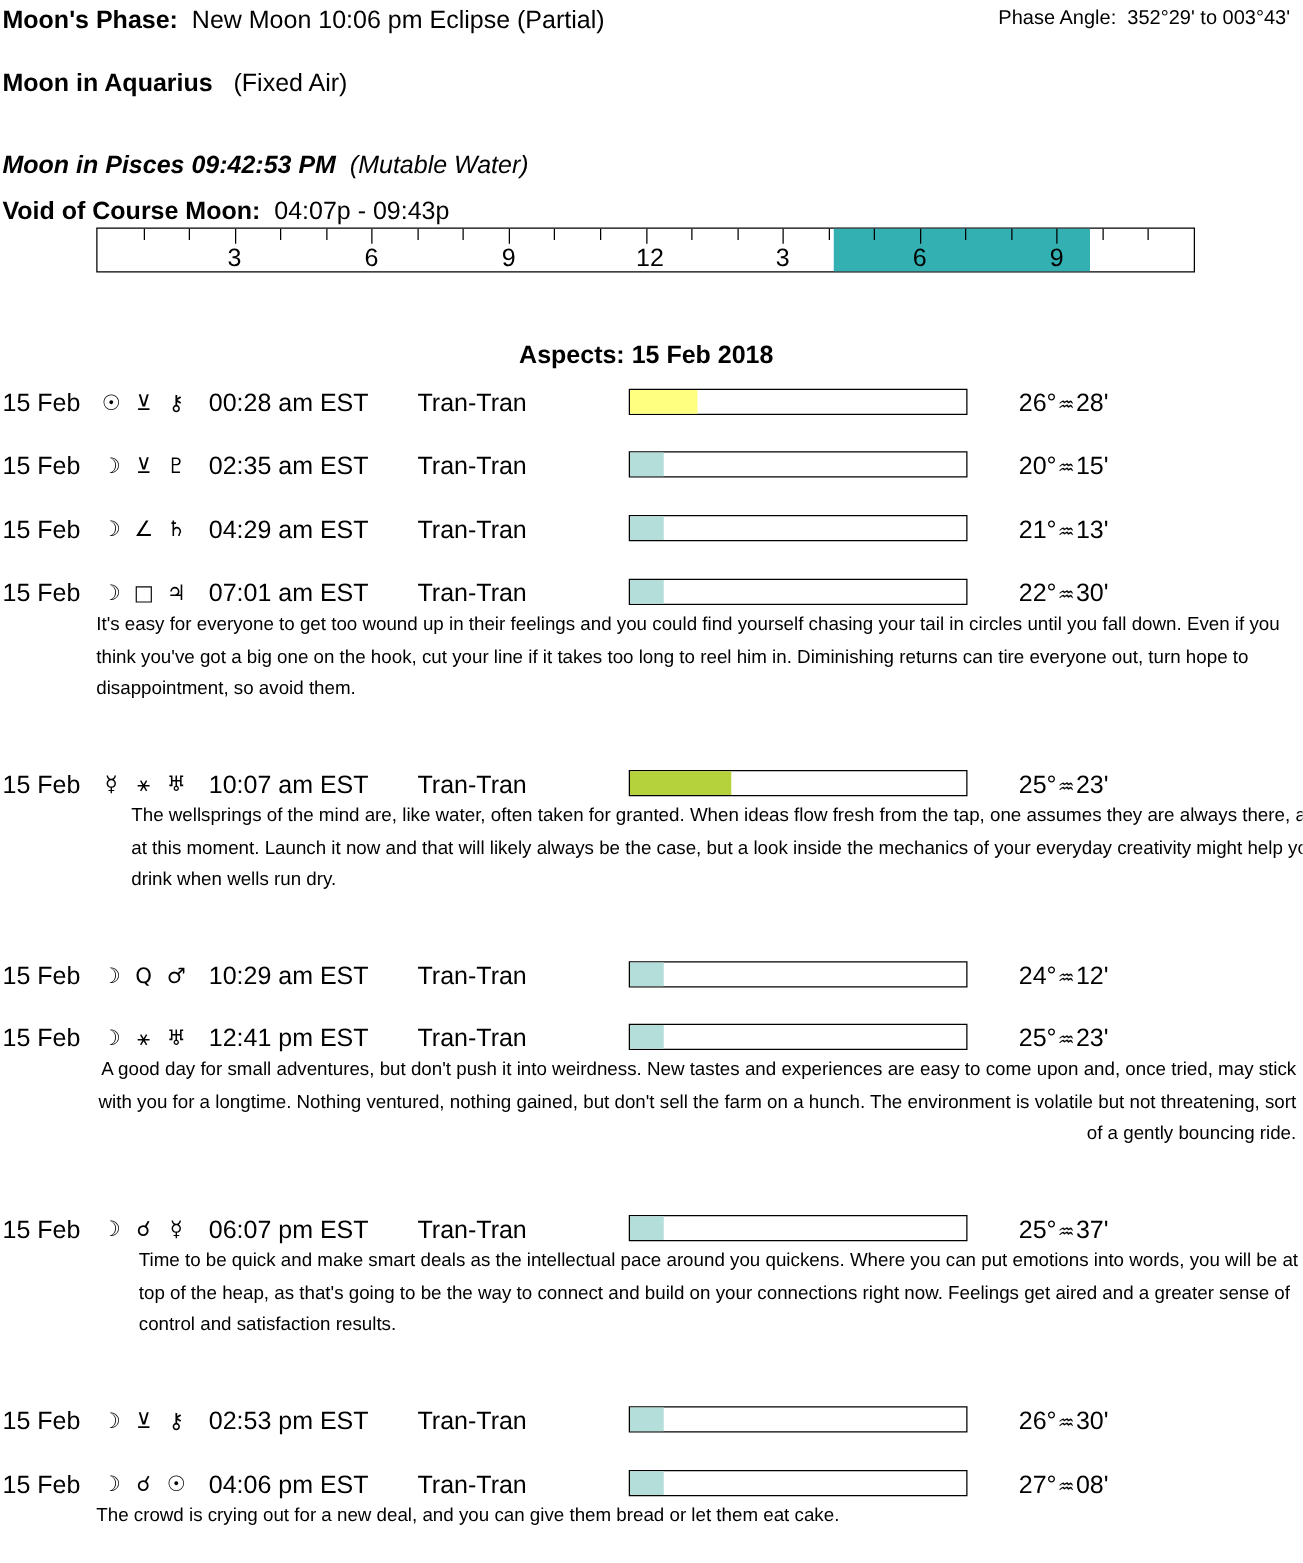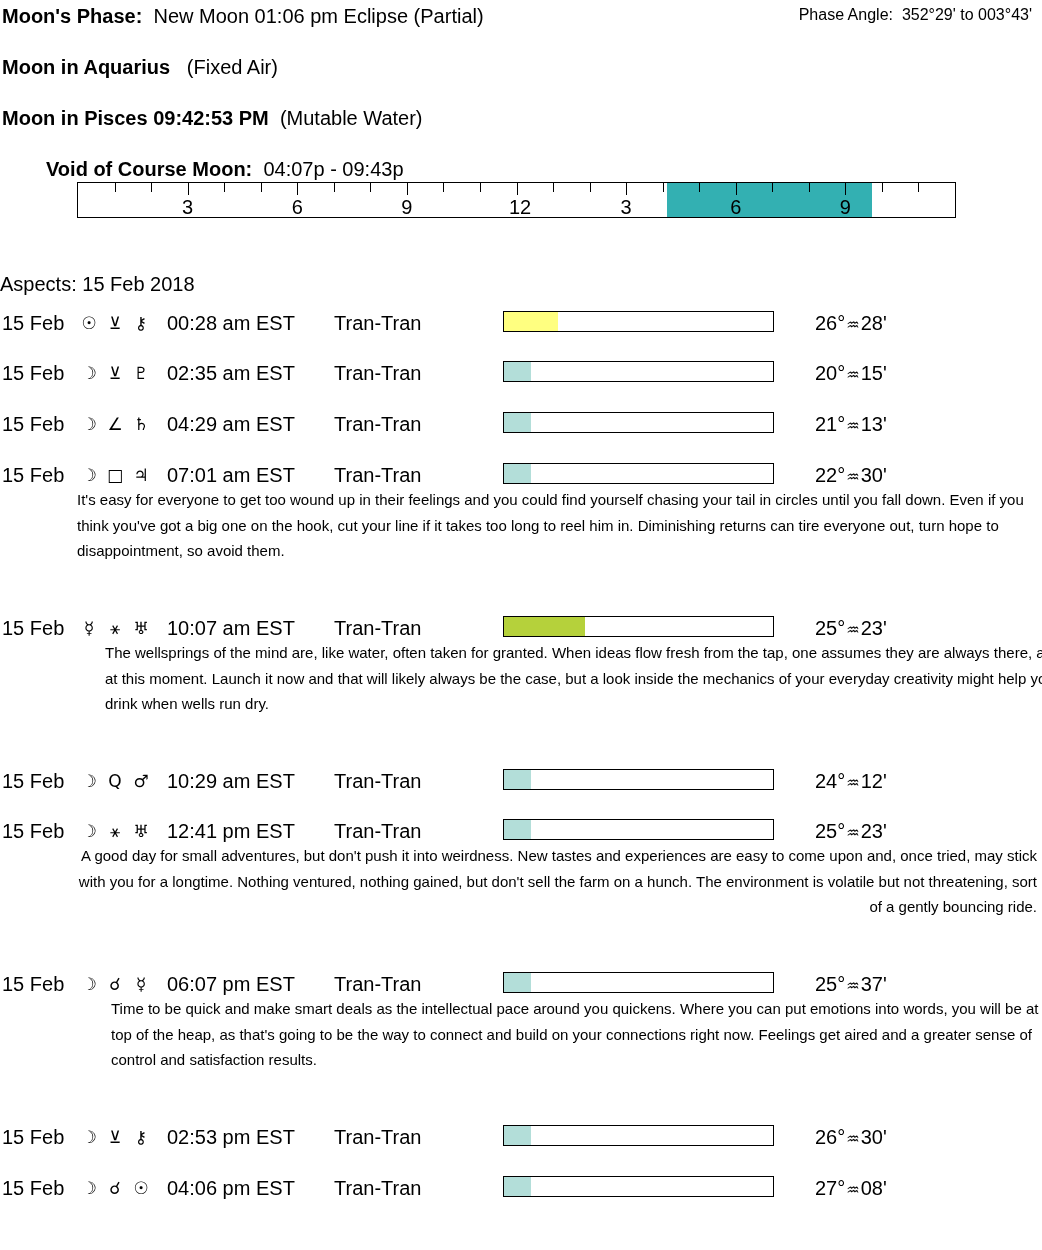--- a/index.html
+++ b/index.html
@@ -12,55 +12,55 @@
   .hdr { left: 2px; line-height: 24px; }
   .phase-angle { right: 10px; top: 5px; font-size: 16px; line-height: 20px; }
 
   
   #timeline { position: absolute; left: 77px; top: 182px; width: 879px; height: 36px;
     border: 1px solid #000; box-sizing: border-box; background: #fff; }
   #timeline .voc { position: absolute; top: 0; bottom: 0; }
   #timeline .tick { position: absolute; top: 0; width: 1px; background: #000; }
   #timeline .tlabel { position: absolute; top: 13px; font-size: 20px; line-height: 22px; transform: translateX(-50%); }
 
-  .aspects-title { left: 0; width: 1034px; text-align: left; top: 272px; font-weight: normal; line-height: 24px; }
+  .aspects-title { left: 0; width: 1034px; text-align: center; top: 272px; font-weight: bold; line-height: 24px; }
 
   .arow { position: absolute; left: 0; width: 1042px; height: 26px; }
   .arow .date { position: absolute; left: 2px; top: 0; line-height: 26px; }
   .arow .glyphs { position: absolute; left: 80px; top: 0; line-height: 26px; width: 82px; display: flex; gap: 8px; font-family: "DejaVu Sans", sans-serif; font-size: 17px; }
   .arow .glyphs span { display: inline-block; width: 18px; text-align: center; }
   .arow .time { position: absolute; left: 167px; top: 0; line-height: 26px; }
   .arow .kind { position: absolute; left: 334px; top: 0; line-height: 26px; }
   .arow .bar { position: absolute; left: 503px; top: 1px; width: 271px; height: 21px; border: 1px solid #000; box-sizing: border-box; background: #fff; }
   .arow .bar .fill { position: absolute; left: 0; top: 0; bottom: 0; }
   .arow .pos { position: absolute; left: 815px; top: 0; line-height: 26px; }
   .arow .pos .sign { font-family: "DejaVu Sans", sans-serif; font-size: 15px; margin: 0 1px; }
 
   .desc { position: absolute; left: 77px; width: 960px; font-size: 15px; line-height: 25.5px; white-space: normal; }
 </style>
 </head>
 <body>
 
 <div class="abs hdr" style="top:4px;">
   <span class="b">Moon's Phase:</span>&nbsp;
-  <span>New Moon 01:06 pm Eclipse (Partial)</span>
+  <span>New Moon 10:06 pm Eclipse (Partial)</span>
 </div>
 <div class="abs phase-angle">
   <span>Phase Angle:</span>&nbsp;
   <span>352°29' to 003°43'</span>
 </div>
 <div class="abs hdr" style="top:55px;">
   <span class="b">Moon in Aquarius</span>&nbsp;&nbsp;
   <span>(Fixed Air)</span>
 </div>
-<div class="abs hdr" style="top:106px;">
+<div class="abs hdr" style="top:120px;font-style:italic;">
   <span class="b">Moon in Pisces 09:42:53 PM</span>&nbsp;
   <span>(Mutable Water)</span>
 </div>
-<div class="abs hdr" style="top:157px;margin-left:44px;">
+<div class="abs hdr" style="top:157px;">
   <span class="b">Void of Course Moon:</span>&nbsp;
   <span>04:07p -  09:43p</span>
 </div>
 
 <div id="timeline">
     <div class="voc" style="left: 588.942px; width: 204.633px; background: rgb(51, 176, 178);"></div>
     <div class="tick" style="left: 36.5417px; height: 9px;"></div>
     <div class="tick" style="left: 73.0833px; height: 9px;"></div>
     <div class="tick" style="left: 109.625px; height: 12px;"></div>
     <div class="tick" style="left: 146.167px; height: 9px;"></div>
@@ -241,14 +241,15 @@
         <span>☉</span>
       </span>
       <span class="time">04:06 pm EST</span>
       <span class="kind">Tran-Tran</span>
       <div class="bar">
         <div class="fill" style="width: 10%; background: rgb(179, 222, 217);"></div>
       </div>
       <span class="pos"><span>27°</span><span class="sign">♒</span><span>08'</span></span>
     </div>
     <div class="desc" style="top: 1200px;">
+      <div>The crowd is crying out for a new deal, and you can give them bread or let them eat cake.</div>
     </div>
   </div>
 
 </body></html>

